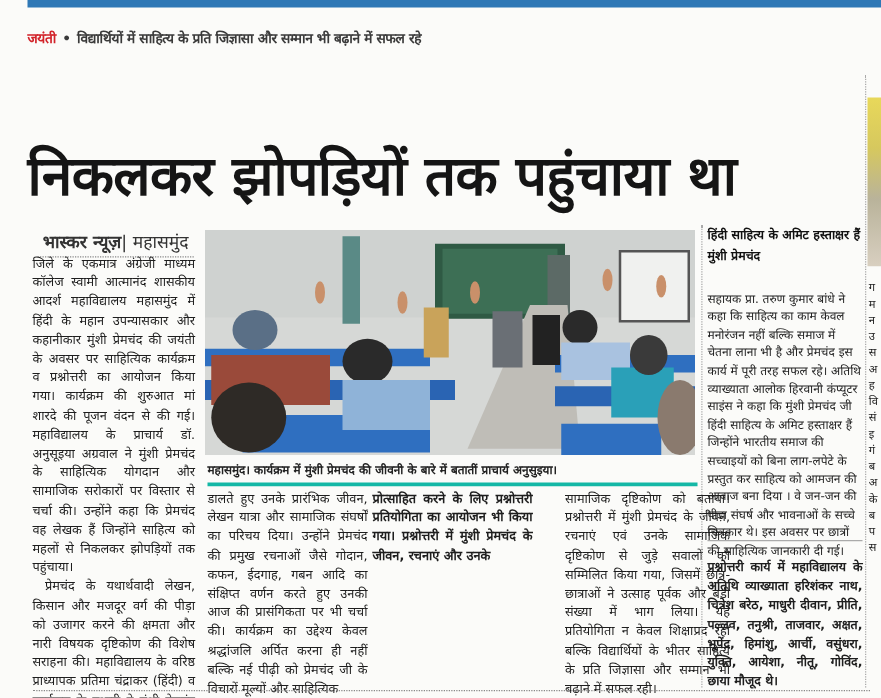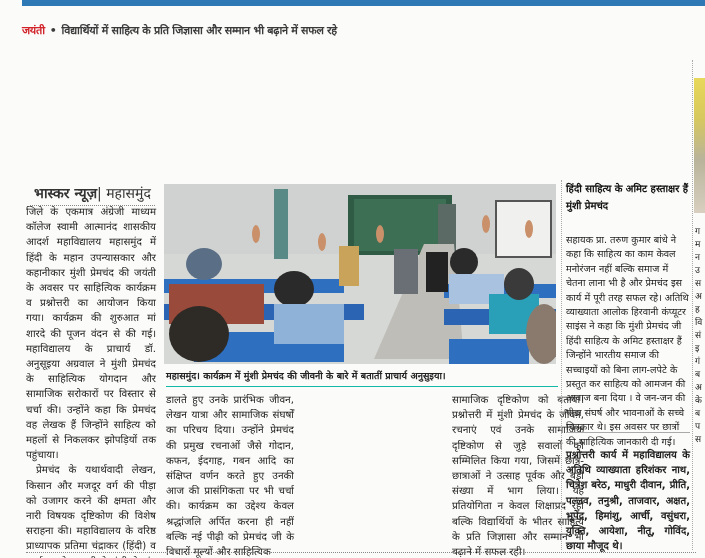--- a/index.html
+++ b/index.html
@@ -22,21 +22,21 @@
     .col p.indent { text-indent: 10px; }
 
     .col1 { left: 26px; top: 204px; width: 130px; }
     .col2 { left: 166px; top: 392px; width: 128px; }
     .col3 { left: 298px; top: 392px; width: 128px; }
     .col4 { left: 452px; top: 392px; width: 132px; }
 
     .photo { position: absolute; left: 164px; top: 184px; width: 392px; height: 180px; overflow: hidden; background: #c9ccce; }
     .photo svg { width: 100%; height: 100%; display: block; }
 
-    .caption { position: absolute; left: 166px; top: 369px; width: 392px; font-size: 9.5px; font-weight: bold; color: #222; padding-bottom: 4px; border-bottom: 1px solid #14b8a6; }
+    .caption { position: absolute; left: 166px; top: 369px; width: 392px; font-size: 9.5px; font-weight: bold; color: #222; padding-bottom: 4px; border-bottom: 3px solid #14b8a6; }
 
     .bottom-rule { position: absolute; left: 26px; top: 552px; width: 670px; border-top: 1px dotted #888; }
 
     .sidebar-head { position: absolute; left: 566px; top: 180px; width: 125px; font-size: 10px; line-height: 17px; font-weight: bold; color: #111; }
     .side { position: absolute; left: 566px; width: 124px; font-size: 9.6px; line-height: 14.4px; color: #1e1e1e; }
     .side1 { top: 217px; margin-top: 16px; }
     .side-rule { position: absolute; left: 566px; top: 432px; width: 124px; border-top: 1px solid #aaa; }
     .side2 { top: 447px; text-align: justify; font-size: 10px; line-height: 15.2px; font-weight: bold; }
     .edge-photo { position: absolute; left: 694px; top: 78px; width: 11px; height: 135px; background: linear-gradient(180deg, #e8d85a 0%, #d6c85e 30%, #b9b39a 60%, #d8cfc0 100%); }
     .edge-text { position: absolute; left: 695px; font-size: 9px; line-height: 13px; color: #222; white-space: nowrap; }
@@ -47,20 +47,21 @@
 <body>
 
 <div class="topbar"></div>
 
 <div class="kicker">
   <span class="tag">जयंती</span><span class="dot">•</span><span>विद्यार्थियों में साहित्य के प्रति जिज्ञासा और सम्मान भी बढ़ाने में सफल रहे</span>
 </div>
 
 <h1 class="headline">
   <br>
+  <span>निकलकर झोपड़ियों तक पहुंचाया था</span>
 </h1>
 
 <div class="byline">
   <span class="brand">भास्कर न्यूज़</span><span>|</span> <span>महासमुंद</span>
 </div>
 
 <div class="col col1">
   <p>जिले के एकमात्र अंग्रेजी माध्यम कॉलेज स्वामी आत्मानंद शासकीय आदर्श महाविद्यालय महासमुंद में हिंदी के महान उपन्यासकार और कहानीकार मुंशी प्रेमचंद की जयंती के अवसर पर साहित्यिक कार्यक्रम व प्रश्नोत्तरी का आयोजन किया गया। कार्यक्रम की शुरुआत मां शारदे की पूजन वंदन से की गई। महाविद्यालय के प्राचार्य डॉ. अनुसूइया अग्रवाल ने मुंशी प्रेमचंद के साहित्यिक योगदान और सामाजिक सरोकारों पर विस्तार से चर्चा की। उन्होंने कहा कि प्रेमचंद वह लेखक हैं जिन्होंने साहित्य को महलों से निकलकर झोपड़ियों तक पहुंचाया।</p>
   <p class="indent">प्रेमचंद के यथार्थवादी लेखन, किसान और मजदूर वर्ग की पीड़ा को उजागर करने की क्षमता और नारी विषयक दृष्टिकोण की विशेष सराहना की। महाविद्यालय के वरिष्ठ प्राध्यापक प्रतिमा चंद्राकर (हिंदी) व कार्यक्रम के प्रभारी ने मुंशी प्रेमचंद के जीवन पर प्रकाश</p>
 </div>
@@ -101,20 +102,21 @@
     <ellipse cx="216" cy="50" rx="4" ry="9" fill="#c9906a"></ellipse>
   </svg>
 </div>
 <div class="caption">महासमुंद। कार्यक्रम में मुंशी प्रेमचंद की जीवनी के बारे में बतातीं प्राचार्य अनुसुइया।</div>
 
 <div class="col col2">
   <p>डालते हुए उनके प्रारंभिक जीवन, लेखन यात्रा और सामाजिक संघर्षों का परिचय दिया। उन्होंने प्रेमचंद की प्रमुख रचनाओं जैसे गोदान, कफन, ईदगाह, गबन आदि का संक्षिप्त वर्णन करते हुए उनकी आज की प्रासंगिकता पर भी चर्चा की। कार्यक्रम का उद्देश्य केवल श्रद्धांजलि अर्पित करना ही नहीं बल्कि नई पीढ़ी को प्रेमचंद जी के विचारों मूल्यों और साहित्यिक</p>
 </div>
 
 <div class="col col3">
+  <p style="font-weight:bold;">प्रोत्साहित करने के लिए प्रश्नोत्तरी प्रतियोगिता का आयोजन भी किया गया। प्रश्नोत्तरी में मुंशी प्रेमचंद के जीवन, रचनाएं और उनके</p>
 </div>
 
 <div class="col col4">
   <p>सामाजिक दृष्टिकोण को बताया। प्रश्नोत्तरी में मुंशी प्रेमचंद के जीवन, रचनाएं एवं उनके सामाजिक दृष्टिकोण से जुड़े सवालों को सम्मिलित किया गया, जिसमें छात्र-छात्राओं ने उत्साह पूर्वक और बड़ी संख्या में भाग लिया। यह प्रतियोगिता न केवल शिक्षाप्रद रही बल्कि विद्यार्थियों के भीतर साहित्य के प्रति जिज्ञासा और सम्मान भी बढ़ाने में सफल रही।</p>
 </div>
 
 <div class="sidebar-head">हिंदी साहित्य के अमिट हस्ताक्षर हैं मुंशी प्रेमचंद</div>
 <div class="side side1">सहायक प्रा. तरुण कुमार बांधे ने कहा कि साहित्य का काम केवल मनोरंजन नहीं बल्कि समाज में चेतना लाना भी है और प्रेमचंद इस कार्य में पूरी तरह सफल रहे। अतिथि व्याख्याता आलोक हिरवानी कंप्यूटर साइंस ने कहा कि मुंशी प्रेमचंद जी हिंदी साहित्य के अमिट हस्ताक्षर हैं जिन्होंने भारतीय समाज की सच्चाइयों को बिना लाग-लपेटे के प्रस्तुत कर साहित्य को आमजन की आवाज बना दिया । वे जन-जन की पीड़ा संघर्ष और भावनाओं के सच्चे चित्रकार थे। इस अवसर पर छात्रों की साहित्यिक जानकारी दी गई।</div>
 <div class="side-rule"></div>
 <div class="side side2">प्रश्नोत्तरी कार्य में महाविद्यालय के अतिथि व्याख्याता हरिशंकर नाथ, चित्रेश बरेठ, माधुरी दीवान, प्रीति, पल्लव, तनुश्री, ताजवार, अक्षत, भूपेंद्र, हिमांशु, आर्ची, वसुंधरा, युक्ति, आयेशा, नीतू, गोविंद, छाया मौजूद थे।</div>

